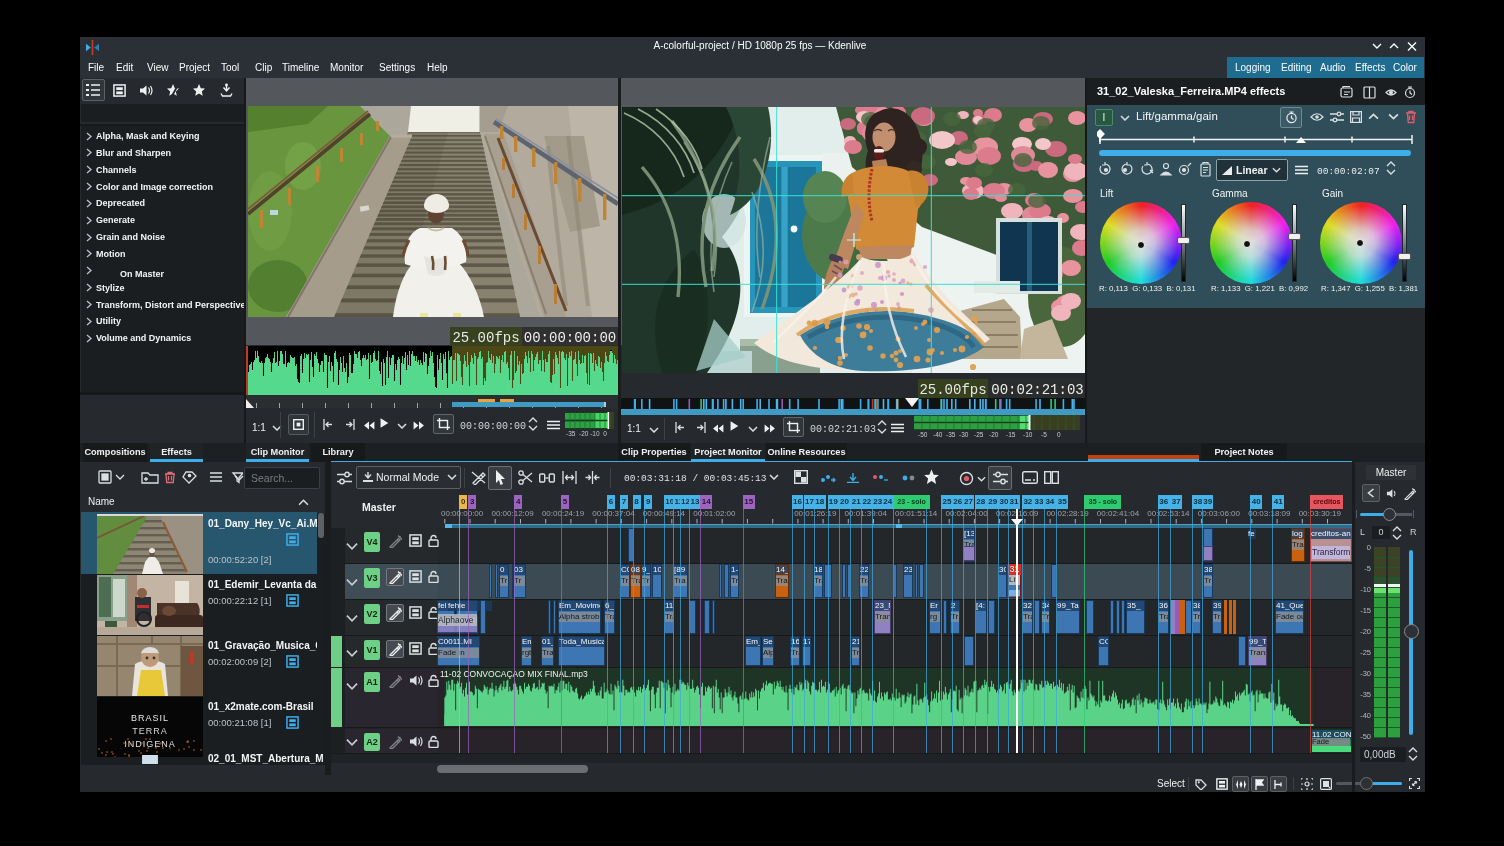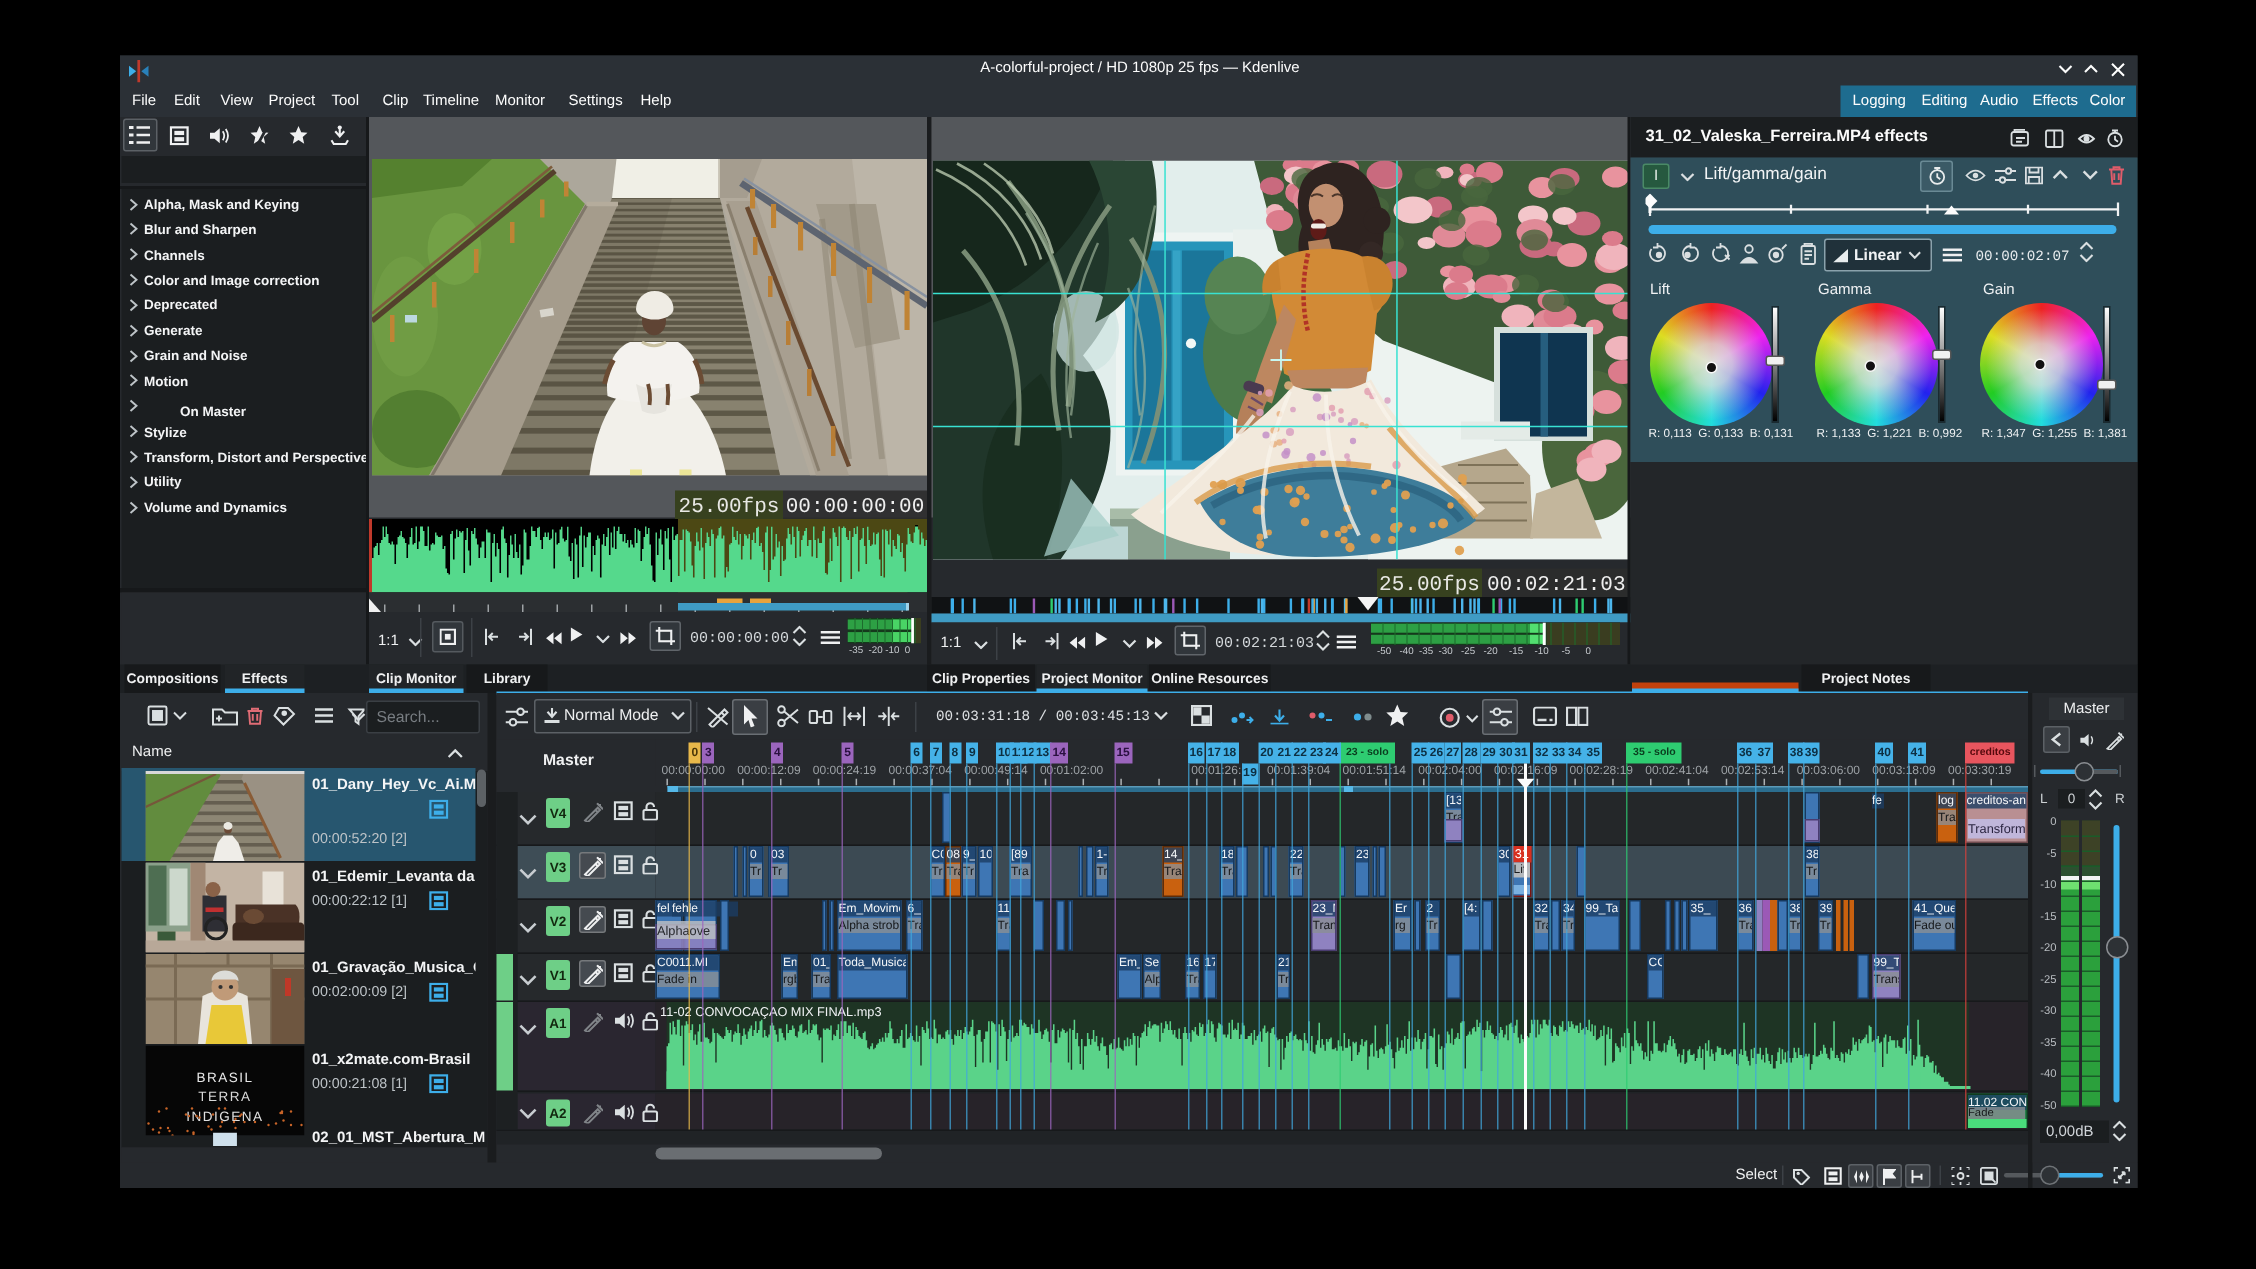--- a/index.html
+++ b/index.html
@@ -1209,21 +1209,21 @@
 <div style="position:absolute;left:644.3px;top:495px;width:8px;height:14px;background:#45b2e8;color:#0d2f42;font-size:8px;font-weight:bold;text-align:center;line-height:14px;white-space:nowrap;overflow:hidden;">9</div>
 <div style="position:absolute;left:664px;top:495px;width:11.5px;height:14px;background:#45b2e8;color:#0d2f42;font-size:8px;font-weight:bold;text-align:center;line-height:14px;white-space:nowrap;overflow:hidden;">10</div>
 <div style="position:absolute;left:673px;top:495px;width:11.5px;height:14px;background:#45b2e8;color:#0d2f42;font-size:8px;font-weight:bold;text-align:center;line-height:14px;white-space:nowrap;overflow:hidden;">11</div>
 <div style="position:absolute;left:679.7px;top:495px;width:11.5px;height:14px;background:#45b2e8;color:#0d2f42;font-size:8px;font-weight:bold;text-align:center;line-height:14px;white-space:nowrap;overflow:hidden;">12</div>
 <div style="position:absolute;left:689.3px;top:495px;width:11.5px;height:14px;background:#45b2e8;color:#0d2f42;font-size:8px;font-weight:bold;text-align:center;line-height:14px;white-space:nowrap;overflow:hidden;">13</div>
 <div style="position:absolute;left:700.4px;top:495px;width:11.5px;height:14px;background:#9b65bd;color:#2a1040;font-size:8px;font-weight:bold;text-align:center;line-height:14px;white-space:nowrap;overflow:hidden;">14</div>
 <div style="position:absolute;left:743px;top:495px;width:11.5px;height:14px;background:#9b65bd;color:#2a1040;font-size:8px;font-weight:bold;text-align:center;line-height:14px;white-space:nowrap;overflow:hidden;">15</div>
 <div style="position:absolute;left:791.7px;top:495px;width:11.5px;height:14px;background:#45b2e8;color:#0d2f42;font-size:8px;font-weight:bold;text-align:center;line-height:14px;white-space:nowrap;overflow:hidden;">16</div>
 <div style="position:absolute;left:803.7px;top:495px;width:11.5px;height:14px;background:#45b2e8;color:#0d2f42;font-size:8px;font-weight:bold;text-align:center;line-height:14px;white-space:nowrap;overflow:hidden;">17</div>
 <div style="position:absolute;left:814px;top:495px;width:11.5px;height:14px;background:#45b2e8;color:#0d2f42;font-size:8px;font-weight:bold;text-align:center;line-height:14px;white-space:nowrap;overflow:hidden;">18</div>
-<div style="position:absolute;left:827.6px;top:509px;width:11.5px;height:14px;background:#45b2e8;color:#0d2f42;font-size:8px;font-weight:bold;text-align:center;line-height:14px;white-space:nowrap;overflow:hidden;font-family:Liberation Mono, monospace;">19</div>
+<div style="position:absolute;left:827.6px;top:495px;width:11.5px;height:14px;background:#45b2e8;color:#0d2f42;font-size:8px;font-weight:bold;text-align:center;line-height:14px;white-space:nowrap;overflow:hidden;font-family:Liberation Mono, monospace;">19</div>
 <div style="position:absolute;left:838.8px;top:495px;width:11.5px;height:14px;background:#45b2e8;color:#0d2f42;font-size:8px;font-weight:bold;text-align:center;line-height:14px;white-space:nowrap;overflow:hidden;">20</div>
 <div style="position:absolute;left:850.4px;top:495px;width:11.5px;height:14px;background:#45b2e8;color:#0d2f42;font-size:8px;font-weight:bold;text-align:center;line-height:14px;white-space:nowrap;overflow:hidden;">21</div>
 <div style="position:absolute;left:861.1px;top:495px;width:11.5px;height:14px;background:#45b2e8;color:#0d2f42;font-size:8px;font-weight:bold;text-align:center;line-height:14px;white-space:nowrap;overflow:hidden;">22</div>
 <div style="position:absolute;left:872px;top:495px;width:11.5px;height:14px;background:#45b2e8;color:#0d2f42;font-size:8px;font-weight:bold;text-align:center;line-height:14px;white-space:nowrap;overflow:hidden;">23</div>
 <div style="position:absolute;left:893px;top:495px;width:37.1px;height:14px;background:#2ecc71;color:#0a3c1e;font-size:7px;font-weight:bold;text-align:center;line-height:14px;white-space:nowrap;overflow:hidden;">23 - solo</div>
 <div style="position:absolute;left:882px;top:495px;width:11.5px;height:14px;background:#45b2e8;color:#0d2f42;font-size:8px;font-weight:bold;text-align:center;line-height:14px;white-space:nowrap;overflow:hidden;">24</div>
 <div style="position:absolute;left:941.2px;top:495px;width:11.5px;height:14px;background:#45b2e8;color:#0d2f42;font-size:8px;font-weight:bold;text-align:center;line-height:14px;white-space:nowrap;overflow:hidden;">25</div>
 <div style="position:absolute;left:951.9px;top:495px;width:11.5px;height:14px;background:#45b2e8;color:#0d2f42;font-size:8px;font-weight:bold;text-align:center;line-height:14px;white-space:nowrap;overflow:hidden;">26</div>
 <div style="position:absolute;left:962.8px;top:495px;width:11.5px;height:14px;background:#45b2e8;color:#0d2f42;font-size:8px;font-weight:bold;text-align:center;line-height:14px;white-space:nowrap;overflow:hidden;">27</div>
 <div style="position:absolute;left:975px;top:495px;width:11.5px;height:14px;background:#45b2e8;color:#0d2f42;font-size:8px;font-weight:bold;text-align:center;line-height:14px;white-space:nowrap;overflow:hidden;">28</div>

